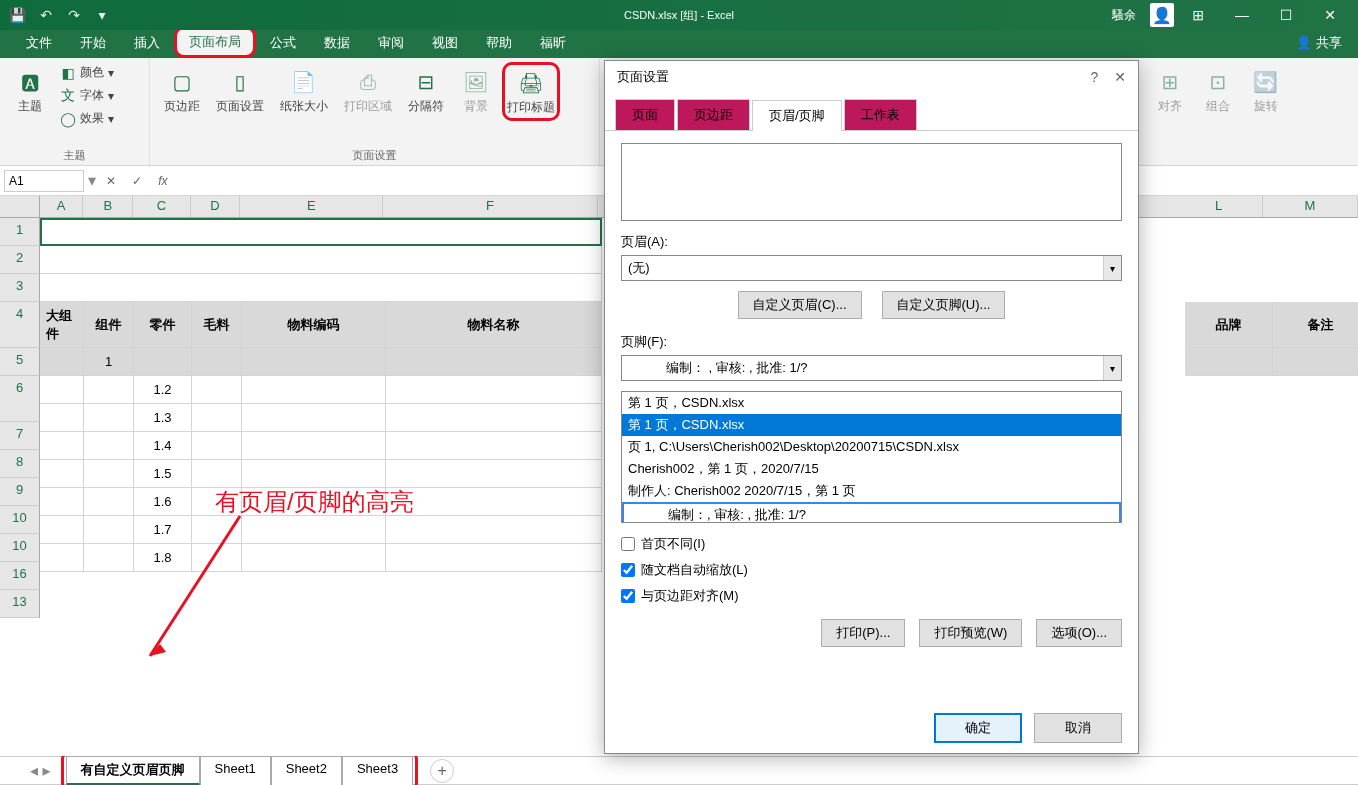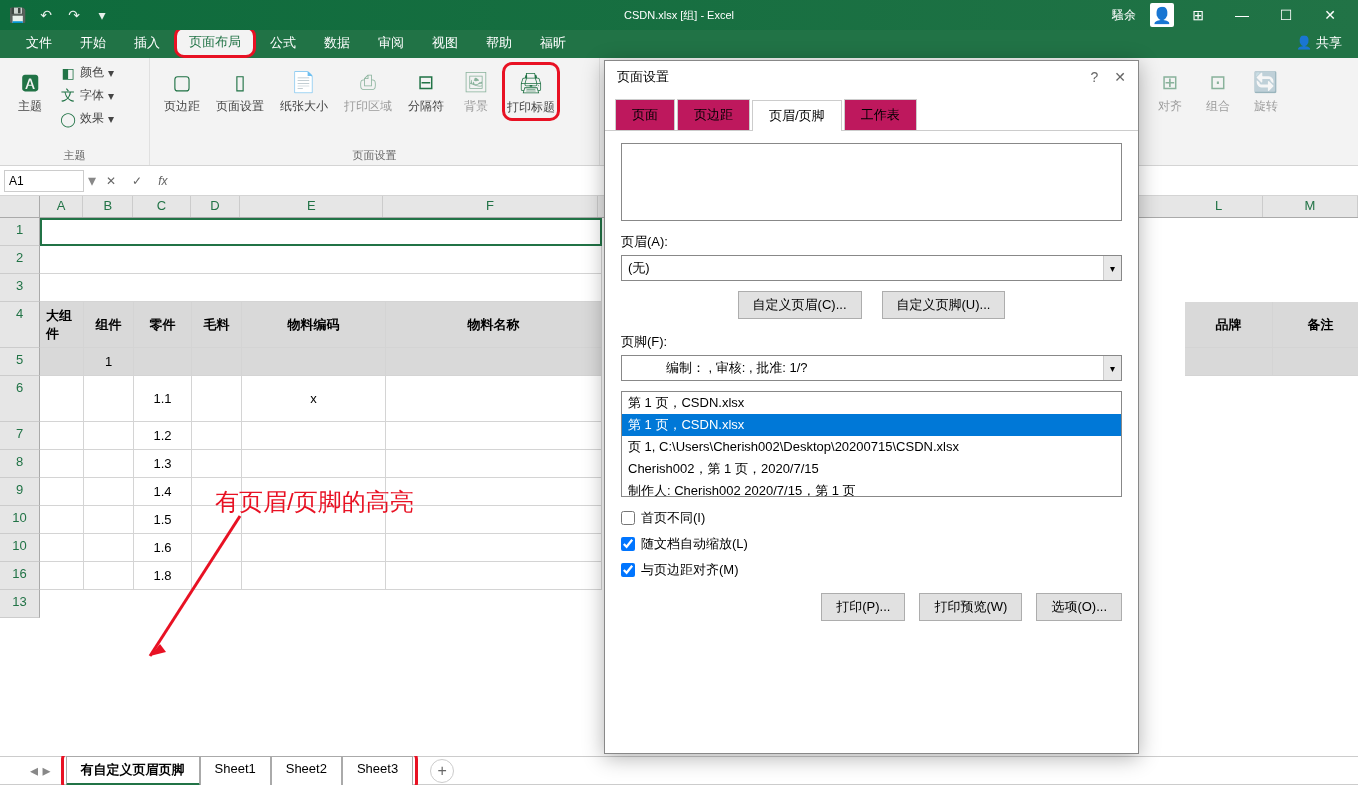--- a/index.html
+++ b/index.html
@@ -74,21 +74,21 @@
 .dialog-tabs { display: flex; padding: 6px 10px 0; border-bottom: 1px solid #ccc; gap: 2px; }
 .dialog-tab { padding: 6px 16px; border: 1px solid #ccc; border-bottom: none; font-size: 13px; background: #be185d; cursor: pointer; }
 .dialog-tab.active { background: #fff; position: relative; top: 1px; }
 .dialog-body { flex: 1; padding: 12px 16px; font-size: 13px; overflow: hidden; }
 .preview-box { height: 78px; border: 1px solid #888; margin-bottom: 12px; }
 .field-label { margin-bottom: 4px; }
 .select-box { width: 100%; height: 26px; border: 1px solid #888; padding: 0 6px; display: flex; align-items: center; justify-content: space-between; margin-bottom: 10px; position: relative; }
 .select-box .arrow { width: 18px; height: 24px; background: #e8e8e8; border-left: 1px solid #ccc; display: flex; align-items: center; justify-content: center; font-size: 10px; position: absolute; right: 0; top: 0; }
 .btn-row { display: flex; justify-content: center; gap: 20px; margin-bottom: 14px; }
 .dlg-btn { padding: 4px 14px; border: 1px solid #adadad; background: #e1e1e1; font-size: 13px; cursor: pointer; }
-.dropdown-list { border: 1px solid #888; height: 106px; overflow-y: auto; margin-bottom: 12px; position: relative; }
+.dropdown-list { border: 1px solid #888; height: 132px; overflow-y: auto; margin-bottom: 12px; position: relative; }
 .dropdown-list::-webkit-scrollbar{width:18px}.dropdown-list::-webkit-scrollbar-track{background:#f0f0f0;border-left:1px solid #ccc}.dropdown-list::-webkit-scrollbar-thumb{background:#c8c8c8}
 .dd-item { padding: 2px 6px; font-size: 13px; white-space: nowrap; overflow: hidden; }
 .dd-item.sel { background: #0078d7; color: #fff; }
 .dd-item.boxed { border: 2px solid #3b82f6; }
 .checkbox-row { display: flex; align-items: center; gap: 6px; margin-bottom: 8px; font-size: 13px; }
 .checkbox-row input { width: 14px; height: 14px; }
 .dialog-footer { display: flex; justify-content: flex-end; gap: 12px; padding: 10px 16px; }
 .dlg-btn.primary { border: 2px solid #0078d7; background:#e5f1fb; }
 </style>
 </head>
@@ -248,28 +248,20 @@
       <div class="cell header" style="width:216px">物料名称</div>
     </div>
     <div class="cell-row">
       <div class="cell data" style="width:44px"></div>
       <div class="cell data" style="width:50px">1</div>
       <div class="cell data" style="width:58px"></div>
         <div class="cell data" style="width:50px"></div>
         <div class="cell data" style="width:144px"></div>
         <div class="cell data" style="width:216px"></div>
     </div>
-    <div class="cell-row tall">
-      <div class="cell" style="width:44px"></div>
-        <div class="cell" style="width:50px"></div>
-      <div class="cell" style="width:58px;justify-content:center">1.1</div>
-      <div class="cell" style="width:50px"></div>
-      <div class="cell" style="width:144px;justify-content:center">x</div>
-      <div class="cell" style="width:216px"></div>
-    </div>
     <div class="cell-row">
         <div class="cell" style="width:44px"></div>
         <div class="cell" style="width:50px"></div>
         <div class="cell" style="width:58px;justify-content:center">1.2</div>
         <div class="cell" style="width:50px"></div>
         <div class="cell" style="width:144px"></div>
         <div class="cell" style="width:216px"></div>
       </div>
     <div class="cell-row">
         <div class="cell" style="width:44px"></div>
@@ -292,20 +284,28 @@
         <div class="cell" style="width:50px"></div>
         <div class="cell" style="width:58px;justify-content:center">1.5</div>
         <div class="cell" style="width:50px"></div>
         <div class="cell" style="width:144px"></div>
         <div class="cell" style="width:216px"></div>
       </div>
     <div class="cell-row">
         <div class="cell" style="width:44px"></div>
         <div class="cell" style="width:50px"></div>
         <div class="cell" style="width:58px;justify-content:center">1.6</div>
+        <div class="cell" style="width:50px"></div>
+        <div class="cell" style="width:144px"></div>
+        <div class="cell" style="width:216px"></div>
+      </div>
+    <div class="cell-row">
+        <div class="cell" style="width:44px"></div>
+        <div class="cell" style="width:50px"></div>
+        <div class="cell" style="width:58px;justify-content:center">1.7</div>
         <div class="cell" style="width:50px"></div>
         <div class="cell" style="width:144px"></div>
         <div class="cell" style="width:216px"></div>
       </div>
     <div class="cell-row">
         <div class="cell" style="width:44px"></div>
         <div class="cell" style="width:50px"></div>
         <div class="cell" style="width:58px;justify-content:center">1.8</div>
         <div class="cell" style="width:50px"></div>
         <div class="cell" style="width:144px"></div>
@@ -394,13 +394,17 @@
     <div class="checkbox-row">
         <input type="checkbox" checked="" style="">
         <span>与页边距对齐(M)</span>
       </div>
     <div style="display:flex;justify-content:flex-end;gap:14px;margin-top:14px">
       <button class="dlg-btn">打印(P)...</button>
       <button class="dlg-btn">打印预览(W)</button>
       <button class="dlg-btn">选项(O)...</button>
     </div>
   </div>
+  <div class="dialog-footer">
+    <button class="dlg-btn primary" style="width:88px">确定</button>
+    <button class="dlg-btn" style="width:88px">取消</button>
+  </div>
 </div>
 
 </body></html>

